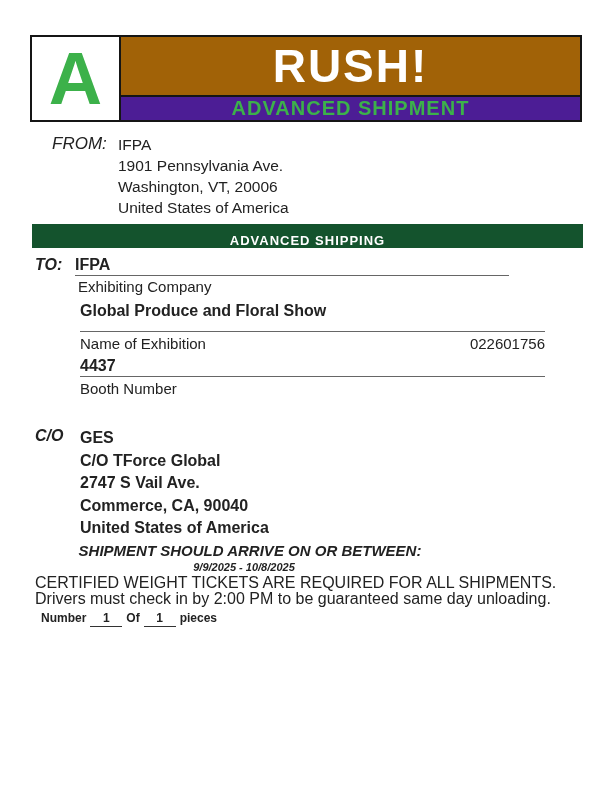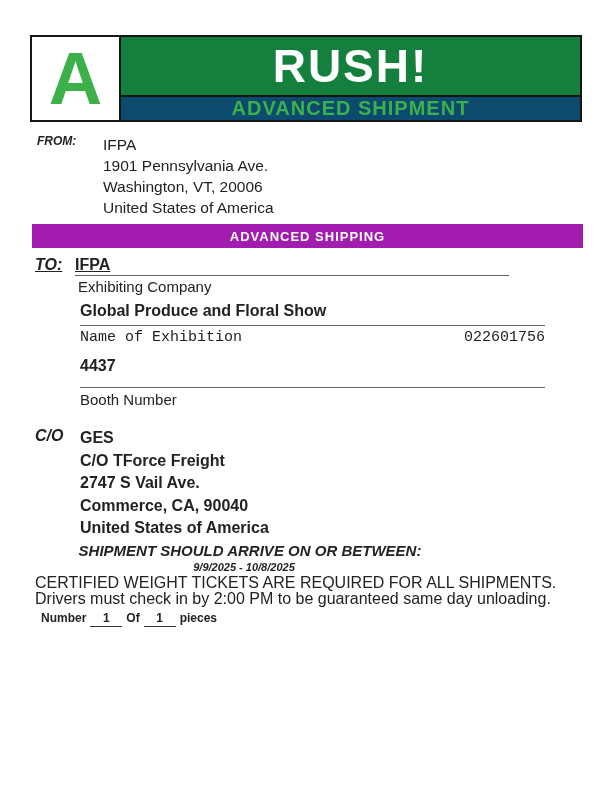--- a/index.html
+++ b/index.html
@@ -17,63 +17,63 @@
   }
   .header-a {
     width:89px; border-right:2px solid #151515; display:flex;
     align-items:center; justify-content:center;
   }
   .header-a span {
     color:#3CB14A; font-weight:bold; font-size:74px; line-height:74px;
   }
   .header-right { flex:1; display:flex; flex-direction:column; }
   .rush-band {
-    height:61px; background:#15803d; border-bottom:2px solid #151515;
+    height:61px; background:#a16207; border-bottom:2px solid #151515;
     display:flex; align-items:center; justify-content:center;
   }
   .rush-band span {
     color:#ffffff; font-weight:bold; font-size:46px; letter-spacing:2px;
   }
   .adv-band {
-    flex:1; display:flex; align-items:center; justify-content:center; background:#0c4a6e;
+    flex:1; display:flex; align-items:center; justify-content:center; background:#4c1d95;
   }
   .adv-band span {
     color:#3CB14A; font-weight:bold; font-size:20px; letter-spacing:1px;
   }
 
   
   .from-block { position:absolute; left:37px; top:134px; display:flex; }
-  .from-label { font-weight:bold; font-style:italic; font-size:12px; width:66px; }
+  .from-label { font-weight:normal; font-style:italic; font-size:17px; width:66px;margin-left:15px; }
   .from-lines { font-size:15.5px; line-height:21px; }
 
   
   .ship-banner {
     position:absolute; left:32px; top:224px; width:551px; height:24px;
-    background:#a21caf; display:flex; align-items:center; justify-content:center;
+    background:#14532d; display:flex; align-items:flex-end; justify-content:center;
   }
   .ship-banner span {
     color:#fff; font-weight:bold; font-size:13px; letter-spacing:1px;
   }
 
   
-  .to-row { position:absolute; left:35px; top:256px; display:flex;text-decoration:underline; }
+  .to-row { position:absolute; left:35px; top:256px; display:flex; }
   .to-label { font-weight:bold; font-style:italic; font-size:16px; width:40px; }
   .fld { border-bottom:1.5px solid #666; }
   .to-fld { width:434px; padding-bottom:1px; }
   .bold-val { font-weight:bold; font-size:16px; }
   .caption { font-size:15px; color:#222; }
   .to-caption { position:absolute; left:78px; top:278px; }
 
   .exh-field { position:absolute; left:80px; top:302px; width:465px; }
-  .exh-field .fld { padding-bottom:5px; }
+  .exh-field .fld { padding-bottom:11px; }
   .exh-caption-row {
-    display:flex; justify-content:space-between; margin-top:3px; font-size:15px;font-family:Liberation Mono, monospace;
+    display:flex; justify-content:space-between; margin-top:3px; font-size:15px;
   }
   .booth-field { position:absolute; left:80px; top:357px; width:465px; }
-  .booth-field .fld { padding-bottom:12px; }
+  .booth-field .fld { padding-bottom:1px; }
   .booth-field .caption { margin-top:3px; }
 
   
   .co-block { position:absolute; left:35px; top:427px; display:flex; }
   .co-label { font-weight:bold; font-style:italic; font-size:16px; width:45px; }
   .co-lines { font-weight:bold; font-size:16px; line-height:22.5px; }
 
   
   .arrive-head {
     position:absolute; left:0; top:542px; width:500px; text-align:center;
@@ -152,21 +152,21 @@
     <div class="fld">
       <span class="bold-val">4437</span>
     </div>
     <div class="caption">Booth Number</div>
   </div>
 
   <div class="co-block">
     <div class="co-label">C/O</div>
     <div class="co-lines">
       <div>GES</div>
-      <div>C/O TForce Freight</div>
+      <div>C/O TForce Global</div>
       <div>2747 S Vail Ave.</div>
       <div>Commerce, CA, 90040</div>
       <div>United States of America</div>
     </div>
   </div>
 
   <div class="arrive-head">SHIPMENT SHOULD ARRIVE ON OR BETWEEN:</div>
   <div class="arrive-dates">9/9/2025 - 10/8/2025</div>
 
   <div class="notice">CERTIFIED WEIGHT TICKETS ARE REQUIRED FOR ALL SHIPMENTS. Drivers must check in by 2:00 PM to be guaranteed same day unloading.</div>

